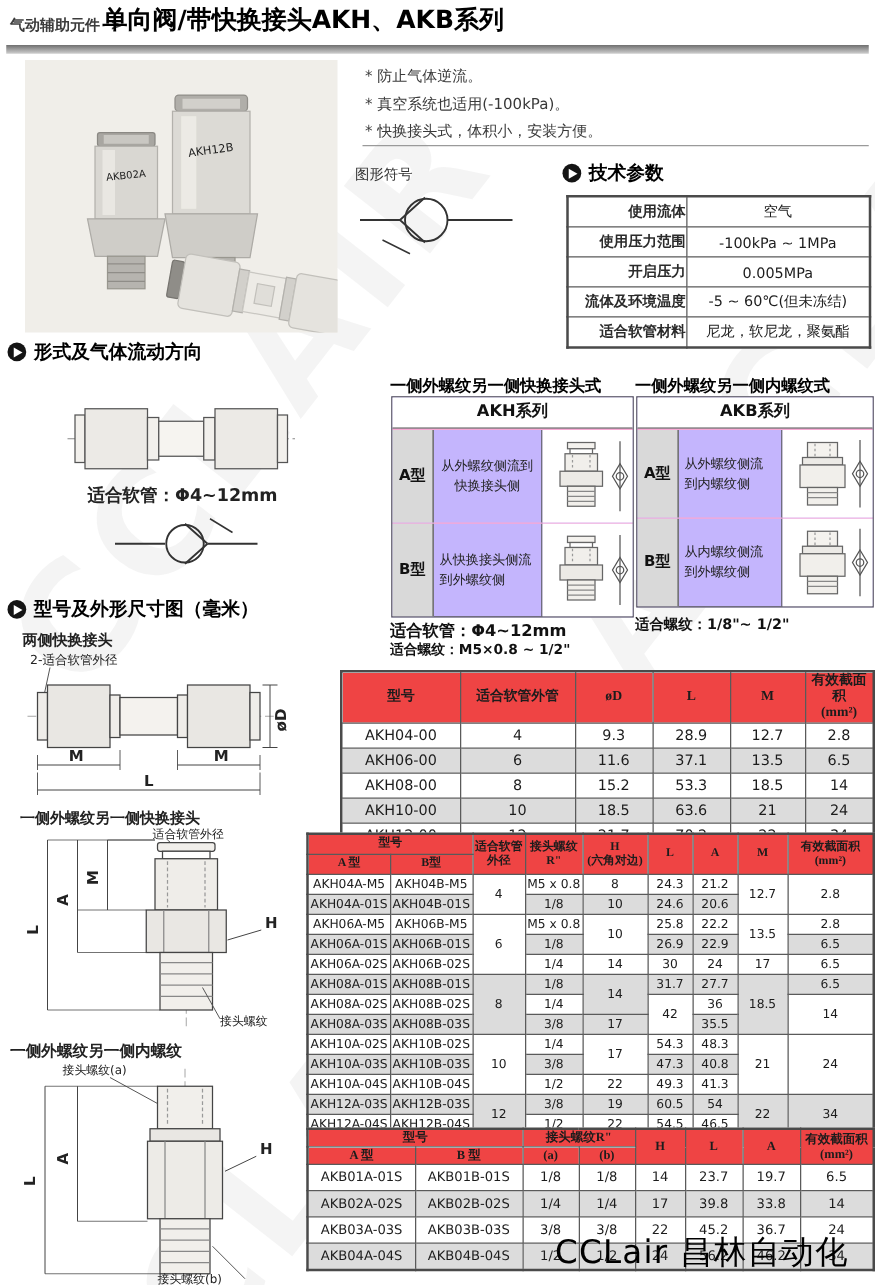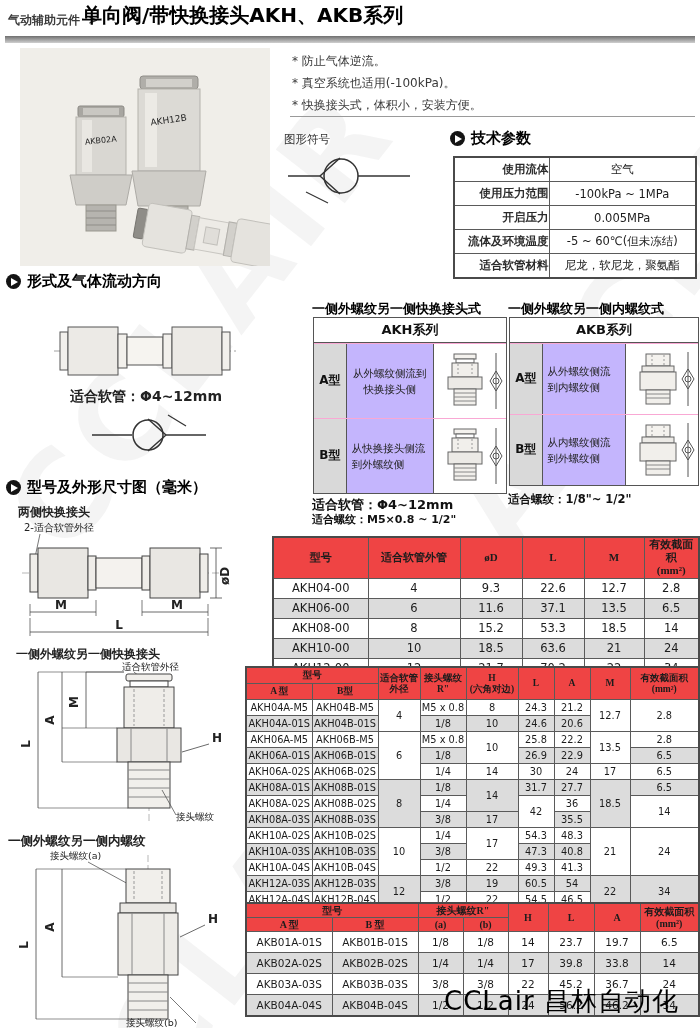--- a/index.html
+++ b/index.html
@@ -425,21 +425,21 @@
             <th>M</th>
             <th>有效截面积
 (mm²)</th>
           </tr>
         </thead>
         <tbody>
           <tr>
             <td>AKH04-00</td>
             <td>4</td>
             <td>9.3</td>
-            <td>22.6</td>
+            <td>28.9</td>
             <td>12.7</td>
             <td>2.8</td>
           </tr>
           <tr class="alt">
             <td>AKH06-00</td>
             <td>6</td>
             <td>11.6</td>
             <td>37.1</td>
             <td>13.5</td>
             <td>6.5</td>

